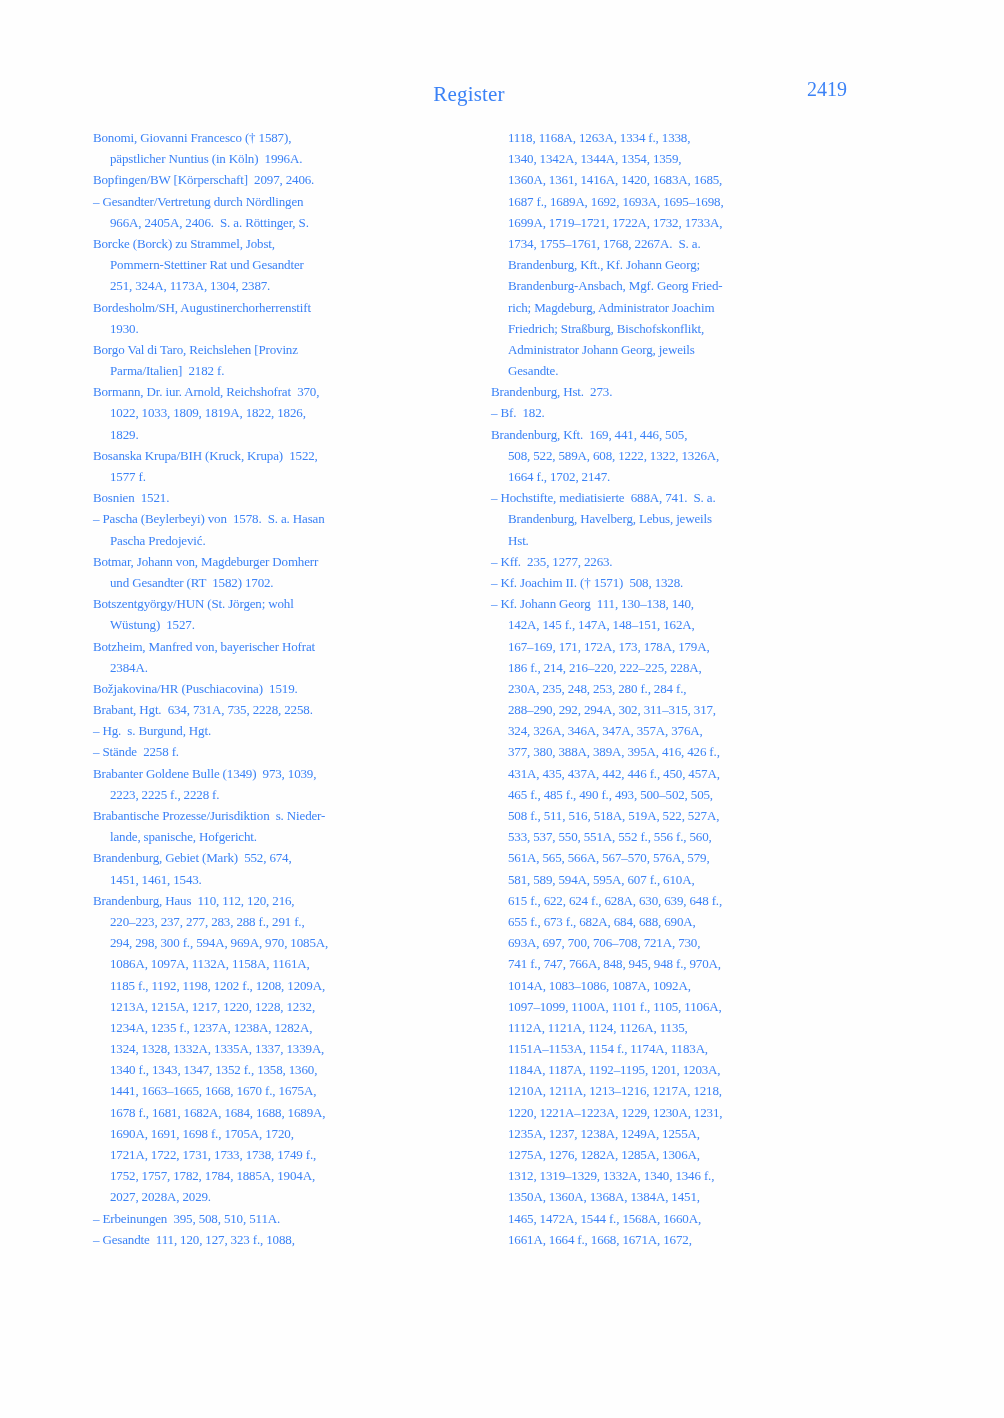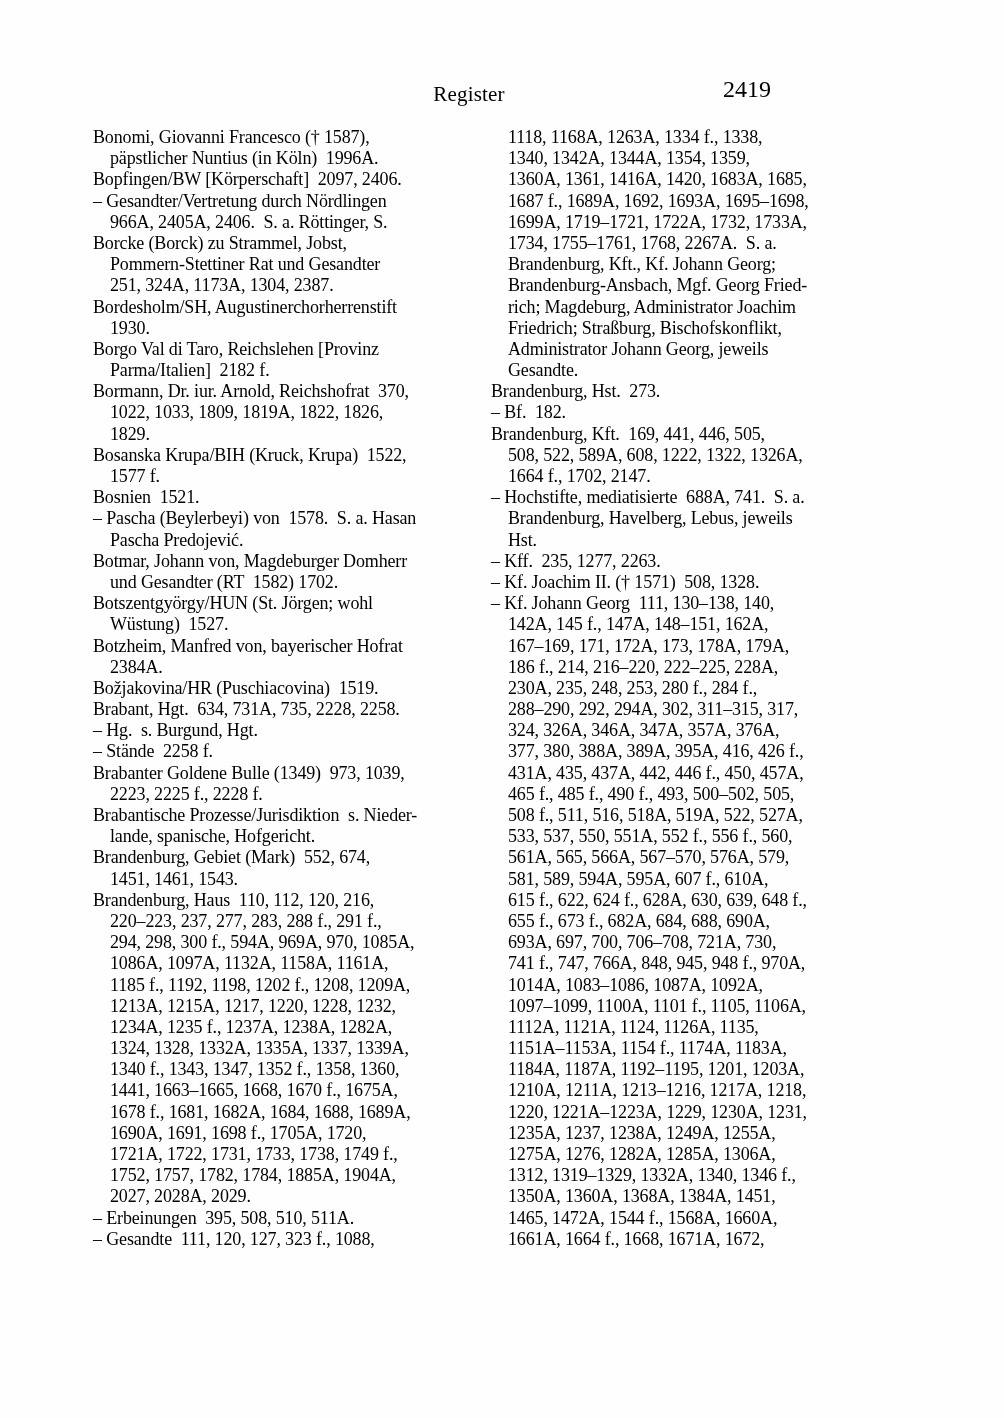--- a/index.html
+++ b/index.html
@@ -5,47 +5,47 @@
   html, body {
     margin: 0;
     padding: 0;
     background: #ffffff;
   }
   .page {
     position: relative;
     width: 1004px;
     height: 1418px;
     background: #fefefe;
-    color: #000000;
+    color: #3b82f6;
     font-family: "Liberation Serif", serif;
     overflow: hidden;
   }
   .header-title {
     position: absolute;
     top: 82px;
     left: 93px;
     width: 752px;
     text-align: center;
     font-size: 21px;
     line-height: 24px;
     letter-spacing: 0.2px;
   }
   .page-number {
     position: absolute;
     top: 76px;
     left: 647px;
     width: 200px;
-    text-align: center;
-    font-size: 24px;
+    text-align: right;
+    font-size: 20px;
     line-height: 26px;
   }
   .column {
     position: absolute;
     top: 127px;
-    font-size: 18px;
+    font-size: 13px;
     line-height: 21.2px;
     letter-spacing: -0.15px;
     white-space: pre;
   }
   .column .line {
     height: 21.2px;
   }
   .column .line.cont {
     padding-left: 17px;
   }

